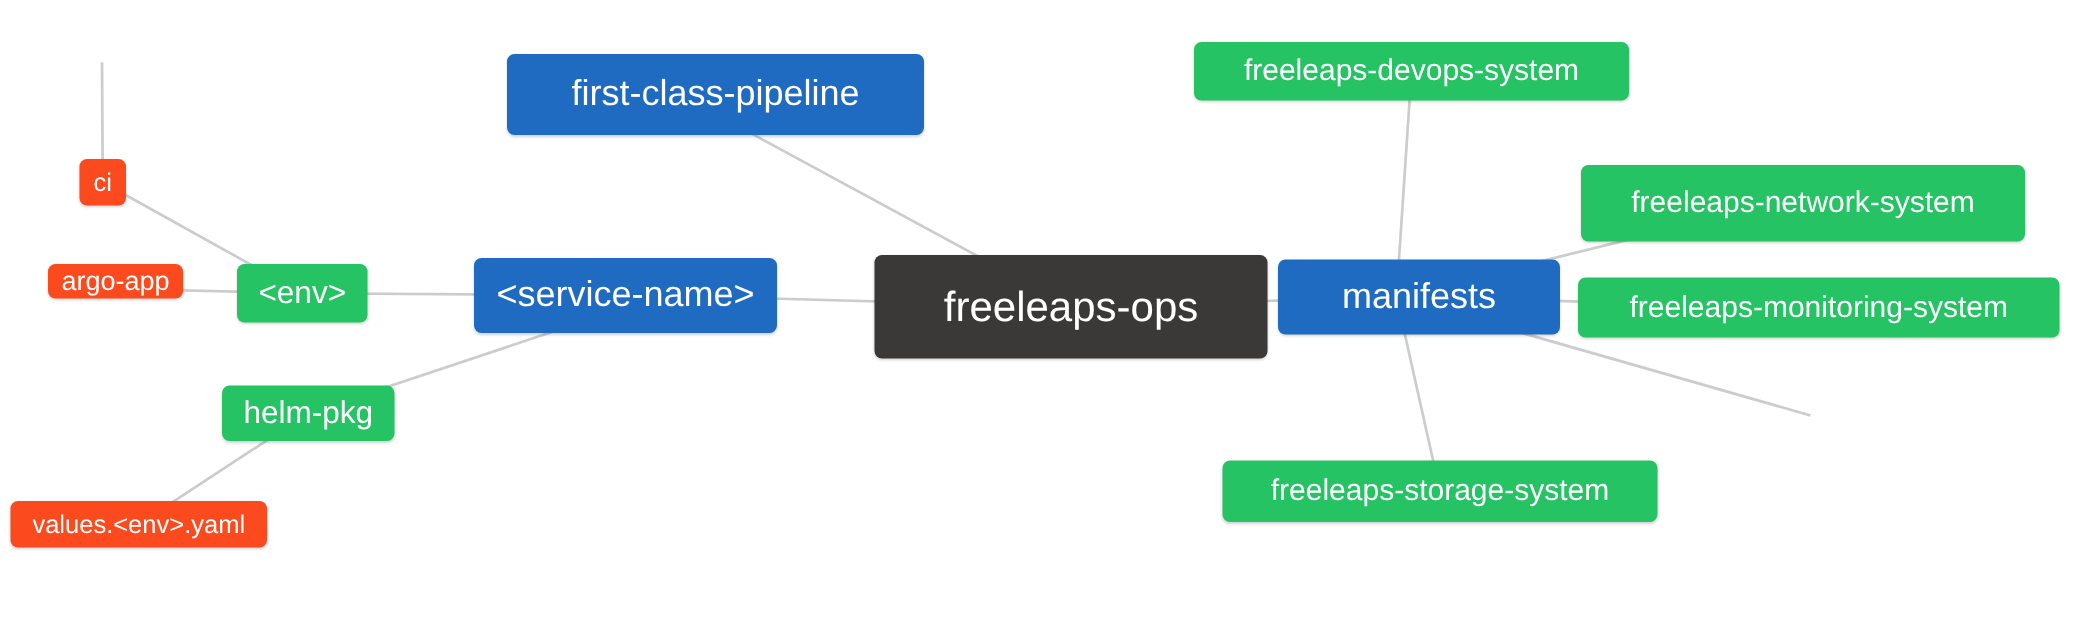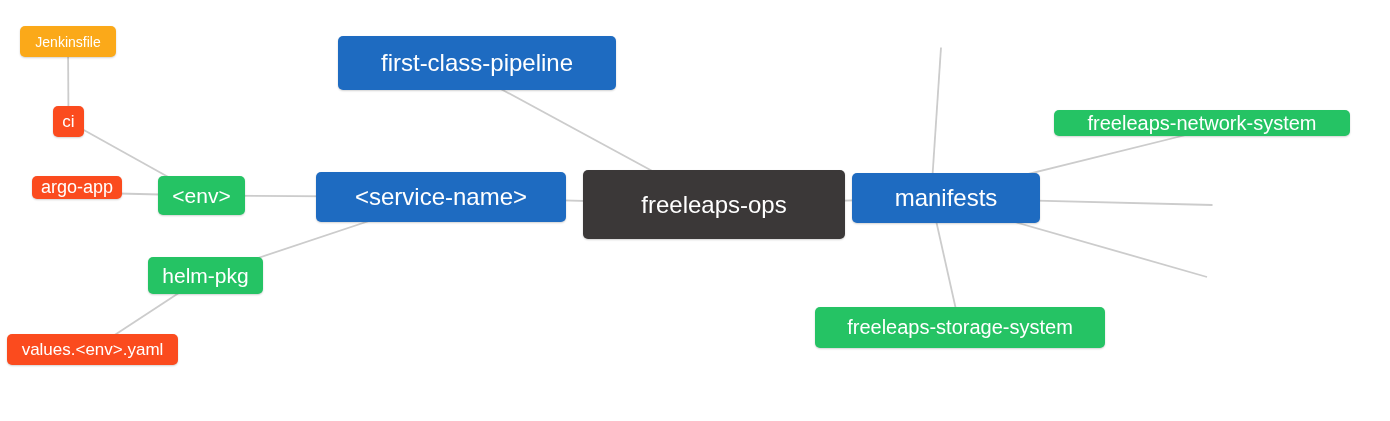--- a/index.html
+++ b/index.html
@@ -51,49 +51,52 @@
       <line x1="201.5" y1="195.5" x2="68.5" y2="121.5" stroke="#cccccc" stroke-width="1.8"></line>
       <line x1="201.5" y1="195.5" x2="77" y2="192.5" stroke="#cccccc" stroke-width="1.8"></line>
       <line x1="68.5" y1="121.5" x2="68" y2="41.5" stroke="#cccccc" stroke-width="1.8"></line>
       <line x1="205.5" y1="275.5" x2="92.5" y2="349.5" stroke="#cccccc" stroke-width="1.8"></line>
       <line x1="931" y1="198" x2="941" y2="47.5" stroke="#cccccc" stroke-width="1.8"></line>
       <line x1="931" y1="198" x2="1202" y2="131" stroke="#cccccc" stroke-width="1.8"></line>
       <line x1="931" y1="198" x2="1212.5" y2="205" stroke="#cccccc" stroke-width="1.8"></line>
       <line x1="931" y1="198" x2="1207" y2="277" stroke="#cccccc" stroke-width="1.8"></line>
       <line x1="931" y1="198" x2="960" y2="327.5" stroke="#cccccc" stroke-width="1.8"></line>
     </svg>
-<div class="node" style="left: 583px; top: 170px; width: 262px; height: 69px; font-size: 24px; background: rgb(59, 56, 56); color: rgb(255, 255, 255);">
+<div class="node" style="left: 583px; top: 170px; width: 262px; height: 69px; font-size: 28px; background: rgb(59, 56, 56); color: rgb(255, 255, 255);">
       <span>freeleaps-ops</span>
     </div>
     <div class="node" style="left: 314px; top: 36px; width: 278px; height: 54px; font-size: 24px; background: rgb(30, 107, 193); color: rgb(255, 255, 255); margin-left: 24px;">
       <span>first-class-pipeline</span>
     </div>
-    <div class="node" style="left: 316px; top: 172px; width: 250px; height: 50px; font-size: 24px; background: rgb(30, 107, 193); color: rgb(255, 255, 255);">
+    <div class="node" style="left: 316px; top: 172px; width: 202px; height: 50px; font-size: 24px; background: rgb(30, 107, 193); color: rgb(255, 255, 255);">
       <span>&lt;service-name&gt;</span>
     </div>
     <div class="node" style="left: 852px; top: 173px; width: 188px; height: 50px; font-size: 24px; background: rgb(30, 107, 193); color: rgb(255, 255, 255);">
       <span>manifests</span>
     </div>
     <div class="node" style="left: 158px; top: 176px; width: 87px; height: 39px; font-size: 21px; background: rgb(37, 195, 100); color: rgb(255, 255, 255);">
       <span>&lt;env&gt;</span>
     </div>
     <div class="node" style="left: 148px; top: 257px; width: 115px; height: 37px; font-size: 21px; background: rgb(37, 195, 100); color: rgb(255, 255, 255);">
       <span>helm-pkg</span>
     </div>
     <div class="node" style="left: 53px; top: 106px; width: 31px; height: 31px; font-size: 17px; background: rgb(251, 75, 30); color: rgb(255, 255, 255);">
       <span>ci</span>
     </div>
     <div class="node" style="left: 32px; top: 176px; width: 90px; height: 23px; font-size: 18px; background: rgb(251, 75, 30); color: rgb(255, 255, 255);">
       <span>argo-app</span>
     </div>
     <div class="node" style="left: 7px; top: 334px; width: 171px; height: 31px; font-size: 17px; background: rgb(251, 75, 30); color: rgb(255, 255, 255);">
       <span>values.&lt;env&gt;.yaml</span>
     </div>
-    <div class="node" style="left: 20px; top: 26px; width: 96px; height: 31px; font-size: 14px; background: rgb(251, 169, 25); color: rgb(255, 255, 255);">
-      <span>Jenkinsfile</span>
+    <div class="node" style="left: 796px; top: 28px; width: 290px; height: 39px; font-size: 20px; background: rgb(37, 195, 100); color: rgb(255, 255, 255);">
+      <span>freeleaps-devops-system</span>
     </div>
-    <div class="node" style="left: 1054px; top: 110px; width: 296px; height: 26px; font-size: 20px; background: rgb(37, 195, 100); color: rgb(255, 255, 255);">
+    <div class="node" style="left: 1054px; top: 110px; width: 296px; height: 51px; font-size: 20px; background: rgb(37, 195, 100); color: rgb(255, 255, 255);">
       <span>freeleaps-network-system</span>
+    </div>
+    <div class="node" style="left: 1052px; top: 185px; width: 321px; height: 40px; font-size: 20px; background: rgb(37, 195, 100); color: rgb(255, 255, 255);">
+      <span>freeleaps-monitoring-system</span>
     </div>
     <div class="node" style="left: 815px; top: 307px; width: 290px; height: 41px; font-size: 20px; background: rgb(37, 195, 100); color: rgb(255, 255, 255);">
       <span>freeleaps-storage-system</span>
     </div>
   </div>
 
 </body></html>

